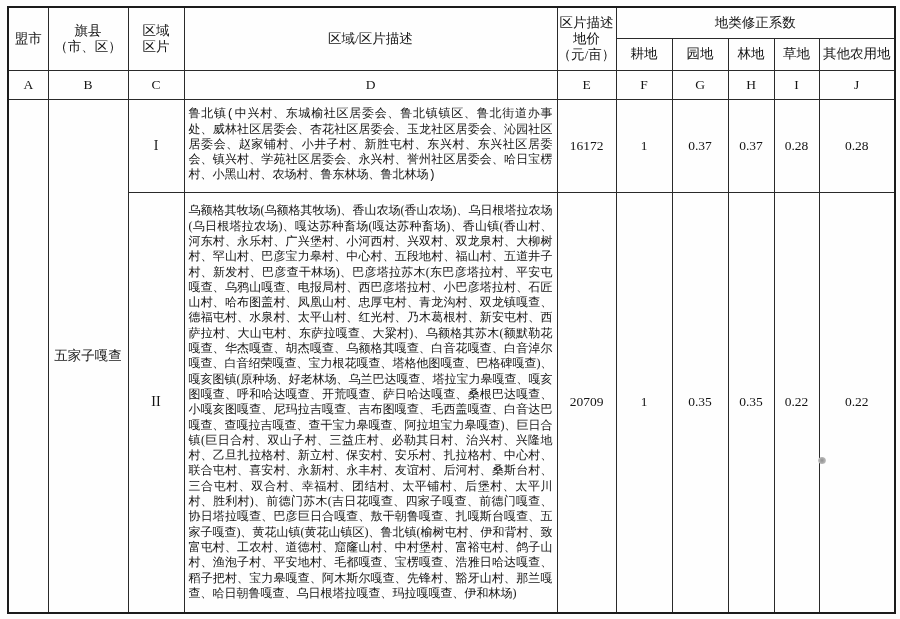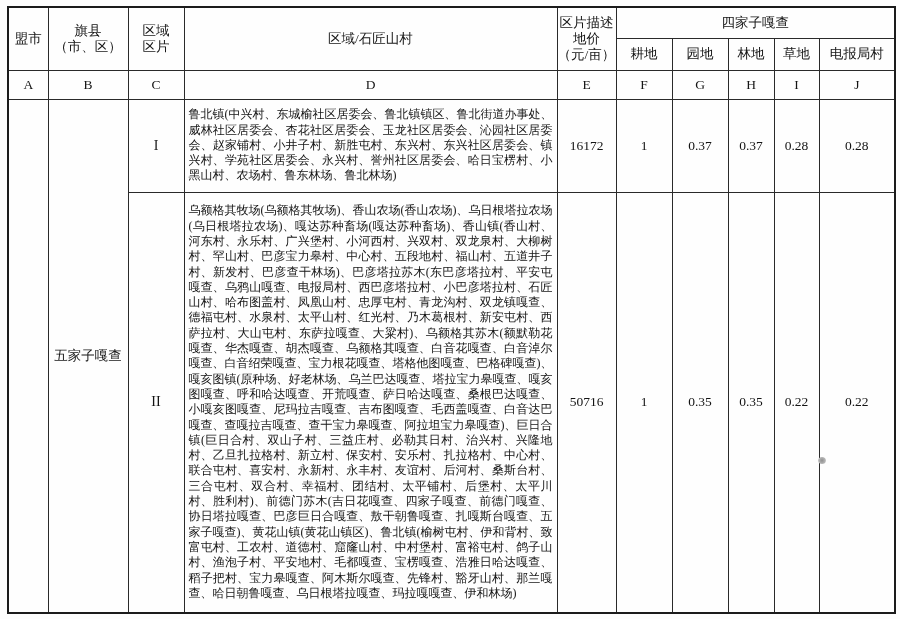--- a/index.html
+++ b/index.html
@@ -29,21 +29,21 @@
   td.desc{
     text-align:justify;
     vertical-align:middle;
   }
   .desc-box{
     font-size:12px;line-height:15.3px;
     padding:1px 4px;
     overflow:hidden;
     text-align:justify;
   }
-  .desc-box.one{max-height:90px;}
+  .desc-box.one{max-height:90px;font-family:Liberation Mono, monospace;}
   .desc-box.two{max-height:417px;}
   td.letter, td.num{font-size:13.5px;}
   td.zone{font-size:14px;}
   .speck{
     position:absolute;left:818px;top:457px;width:8px;height:7px;
     border-radius:50%;
     background:radial-gradient(circle at 50% 50%, #909090 0%, #b5b5b5 60%, rgba(255,255,255,0) 100%);
   }
 </style>
 </head>
@@ -67,35 +67,35 @@
       <tr class="h1">
     <td rowspan="2">盟市</td>
     <td rowspan="2">
       <span class="ln">旗县</span>
       <span class="ln">（市、区）</span>
     </td>
     <td rowspan="2">
       <span class="ln">区域</span>
       <span class="ln">区片</span>
     </td>
-    <td rowspan="2">区域/石匠山村</td>
+    <td rowspan="2">区域/区片描述</td>
     <td rowspan="2">
       <span class="ln">区片描述</span>
       <span class="ln">地价</span>
       <span class="ln">（元/亩）</span>
     </td>
-    <td colspan="5">四家子嘎查</td>
+    <td colspan="5">地类修正系数</td>
   </tr>
 
   <tr class="h2">
     <td>耕地</td>
     <td>园地</td>
     <td>林地</td>
     <td>草地</td>
-    <td>电报局村</td>
+    <td>其他农用地</td>
   </tr>
 
   <tr class="letters">
     <td class="letter">A</td>
     <td class="letter">B</td>
     <td class="letter">C</td>
     <td class="letter">D</td>
     <td class="letter">E</td>
     <td class="letter">F</td>
     <td class="letter">G</td>
@@ -117,21 +117,21 @@
     <td class="num">0.37</td>
     <td class="num">0.28</td>
     <td class="num">0.28</td>
   </tr>
 
   <tr class="r2">
     <td class="zone">II</td>
     <td class="desc">
       <div class="desc-box two">乌额格其牧场(乌额格其牧场)、香山农场(香山农场)、乌日根塔拉农场(乌日根塔拉农场)、嘎达苏种畜场(嘎达苏种畜场)、香山镇(香山村、河东村、永乐村、广兴堡村、小河西村、兴双村、双龙泉村、大柳树村、罕山村、巴彦宝力皋村、中心村、五段地村、福山村、五道井子村、新发村、巴彦查干林场)、巴彦塔拉苏木(东巴彦塔拉村、平安屯嘎查、乌鸦山嘎查、电报局村、西巴彦塔拉村、小巴彦塔拉村、石匠山村、哈布图盖村、凤凰山村、忠厚屯村、青龙沟村、双龙镇嘎查、德福屯村、水泉村、太平山村、红光村、乃木葛根村、新安屯村、西萨拉村、大山屯村、东萨拉嘎查、大粱村)、乌额格其苏木(额默勒花嘎查、华杰嘎查、胡杰嘎查、乌额格其嘎查、白音花嘎查、白音淖尔嘎查、白音绍荣嘎查、宝力根花嘎查、塔格他图嘎查、巴格碑嘎查)、嘎亥图镇(原种场、好老林场、乌兰巴达嘎查、塔拉宝力皋嘎查、嘎亥图嘎查、呼和哈达嘎查、开荒嘎查、萨日哈达嘎查、桑根巴达嘎查、小嘎亥图嘎查、尼玛拉吉嘎查、吉布图嘎查、毛西盖嘎查、白音达巴嘎查、查嘎拉吉嘎查、查干宝力皋嘎查、阿拉坦宝力皋嘎查)、巨日合镇(巨日合村、双山子村、三益庄村、必勒其日村、治兴村、兴隆地村、乙旦扎拉格村、新立村、保安村、安乐村、扎拉格村、中心村、联合屯村、喜安村、永新村、永丰村、友谊村、后河村、桑斯台村、三合屯村、双合村、幸福村、团结村、太平铺村、后堡村、太平川村、胜利村)、前德门苏木(吉日花嘎查、四家子嘎查、前德门嘎查、协日塔拉嘎查、巴彦巨日合嘎查、敖干朝鲁嘎查、扎嘎斯台嘎查、五家子嘎查)、黄花山镇(黄花山镇区)、鲁北镇(榆树屯村、伊和背村、致富屯村、工农村、道德村、窟窿山村、中村堡村、富裕屯村、鸽子山村、渔泡子村、平安地村、毛都嘎查、宝楞嘎查、浩雅日哈达嘎查、稻子把村、宝力皋嘎查、阿木斯尔嘎查、先锋村、豁牙山村、那兰嘎查、哈日朝鲁嘎查、乌日根塔拉嘎查、玛拉嘎嘎查、伊和林场)</div>
     </td>
-    <td class="num">50716</td>
+    <td class="num">20709</td>
     <td class="num">1</td>
     <td class="num">0.35</td>
     <td class="num">0.35</td>
     <td class="num">0.22</td>
     <td class="num">0.22</td>
   </tr>
 </tbody>
   </table>
 
 <div class="speck"></div>

